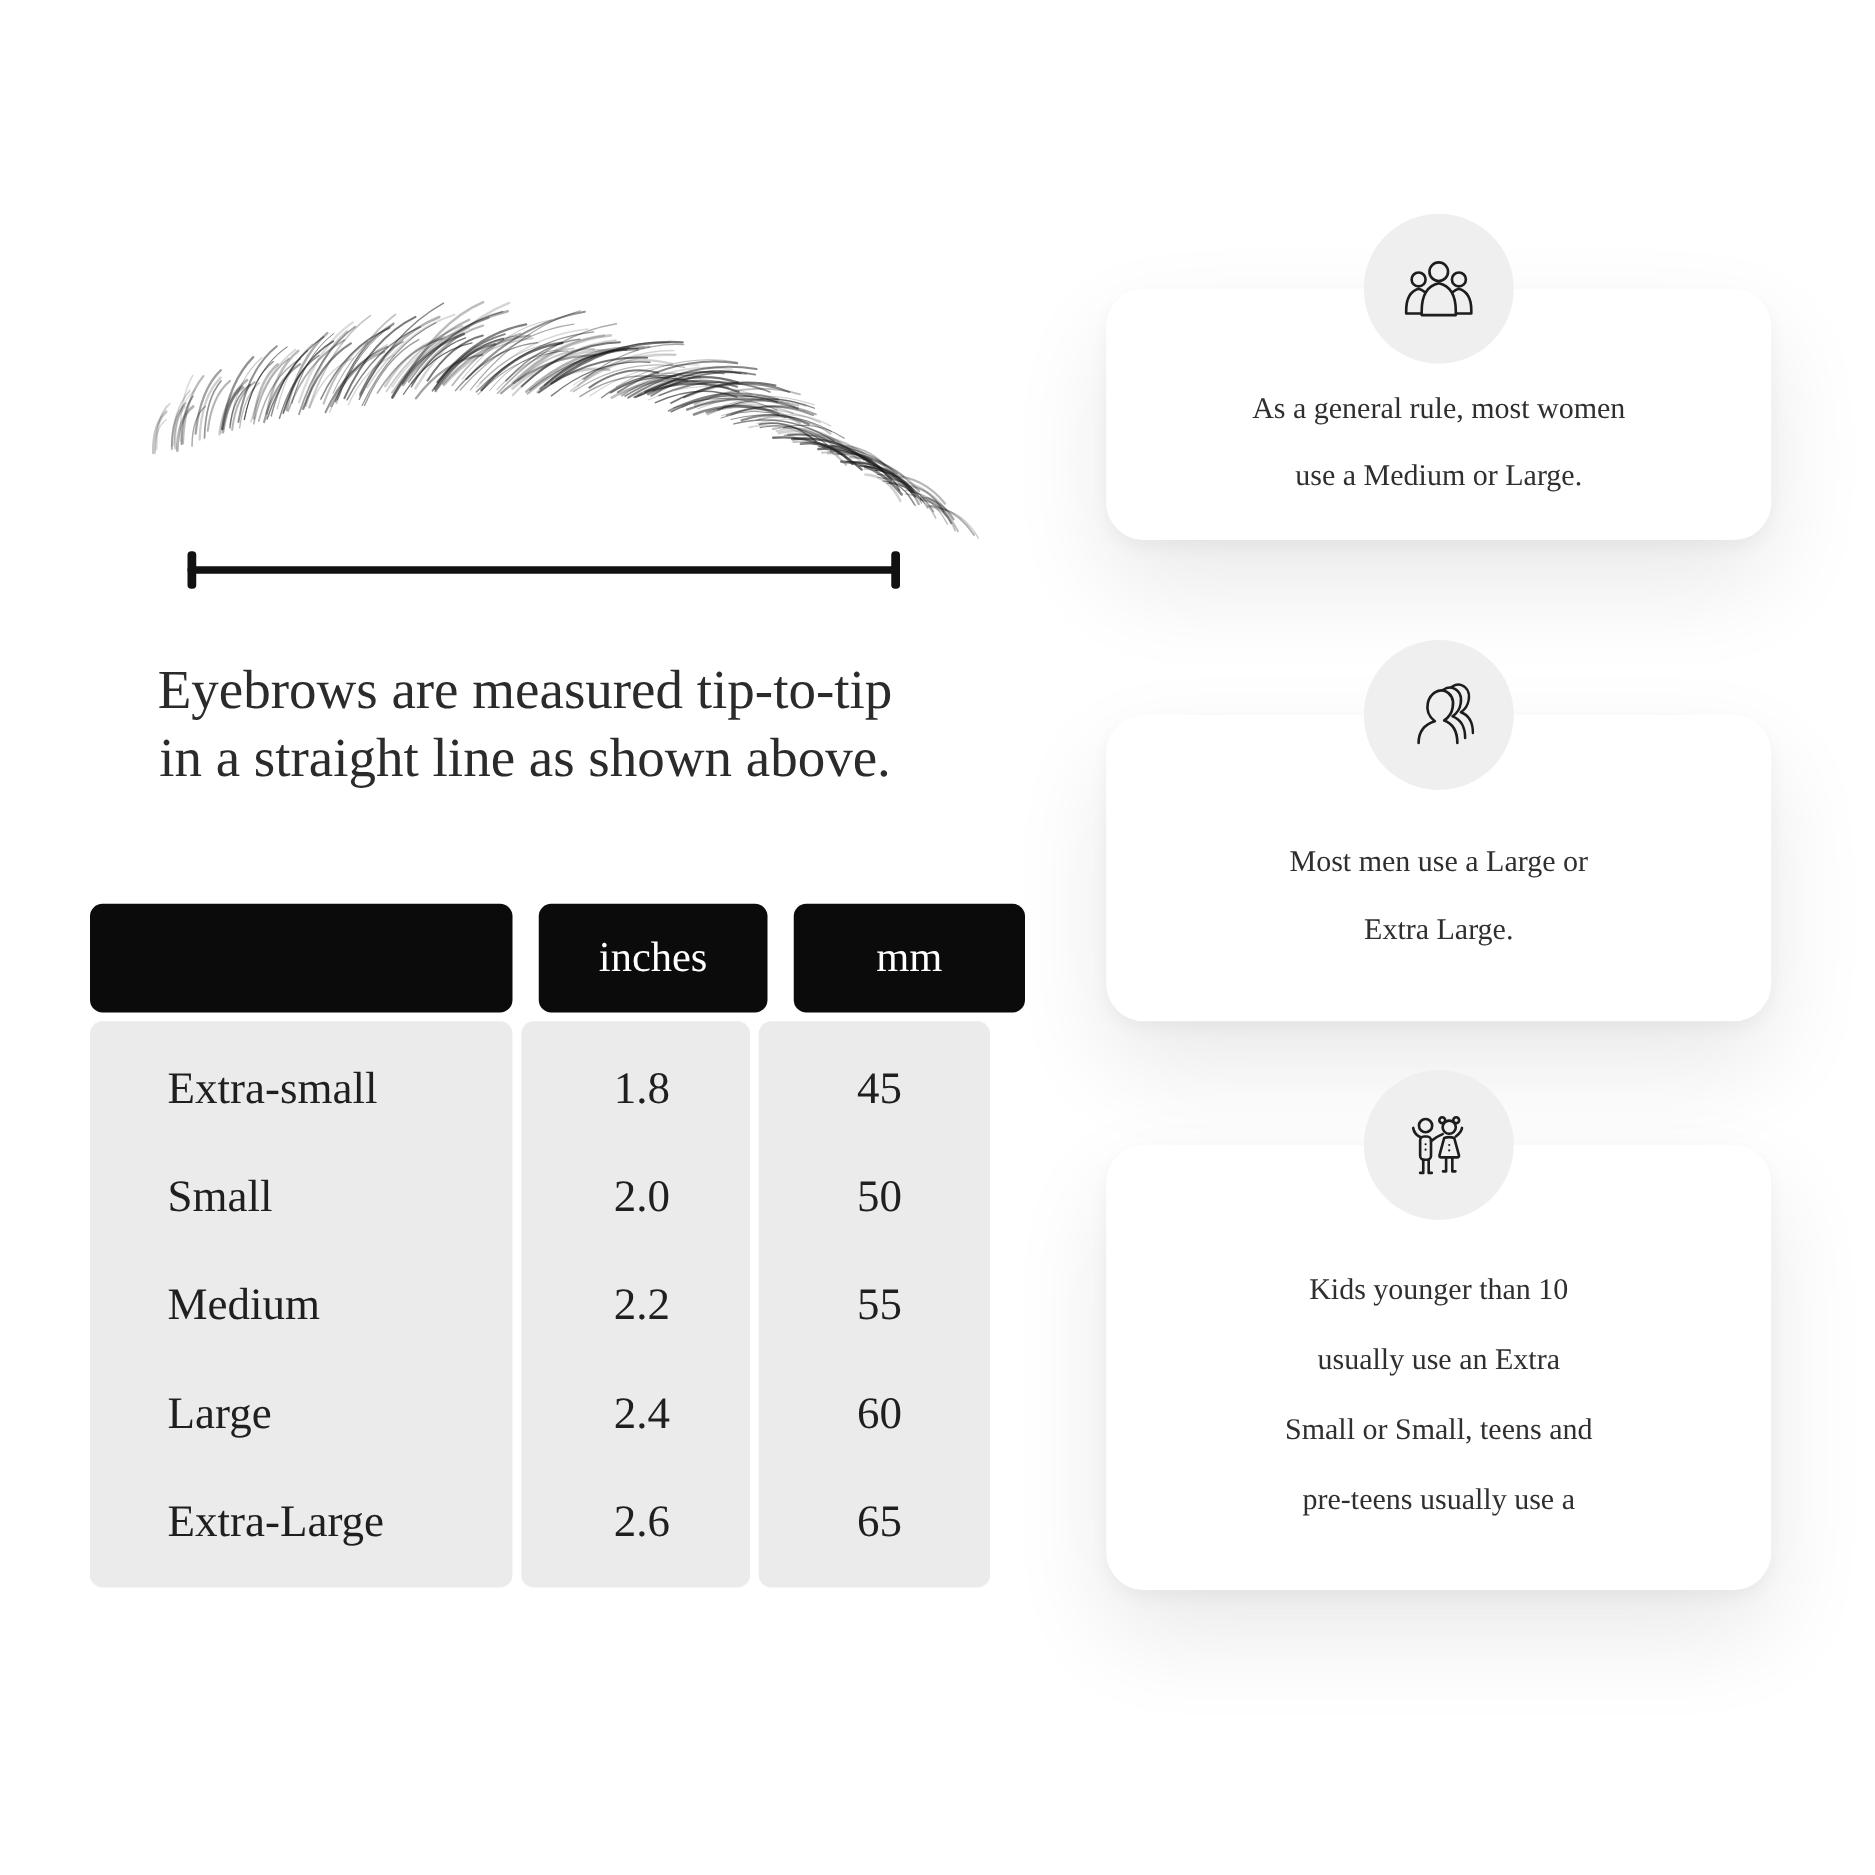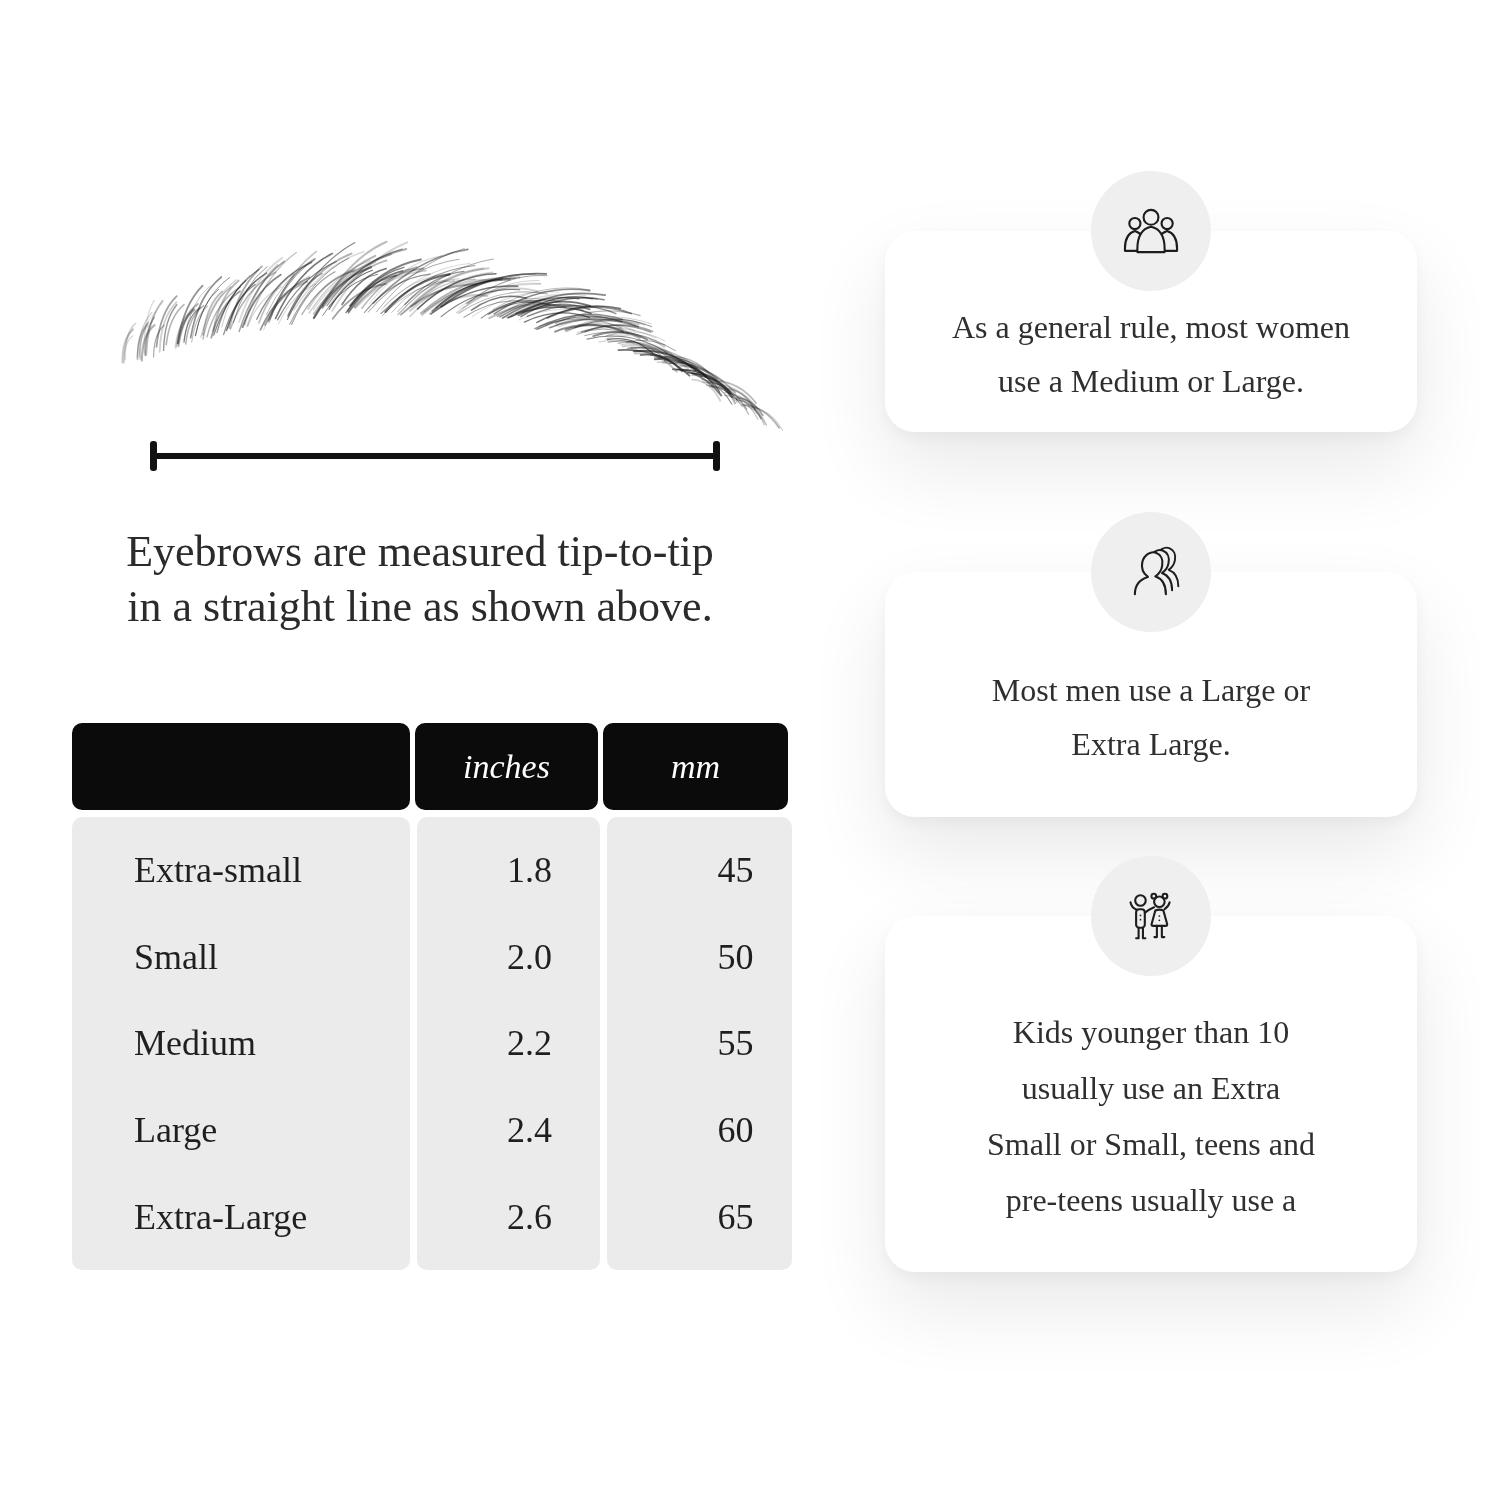--- a/index.html
+++ b/index.html
@@ -13,52 +13,52 @@
   .measure-line .bar{position:absolute;left:0;right:0;top:12px;height:6px;background:#111;border-radius:3px;}
   .measure-line .cap{position:absolute;top:0;width:7px;height:30px;background:#111;border-radius:3px;}
   .measure-line .cap.left{left:0;}
   .measure-line .cap.right{right:0;}
   .caption{
     position:absolute;left:95px;top:524px;width:650px;text-align:center;
     font-size:44px;line-height:55px;color:#2b2b2b;
   }
   
   .size-table{position:absolute;left:72px;top:723px;width:720px;}
-  .tbl-grid{display:grid;grid-template-columns:338px 183px 185px;column-gap:5px;font-style:italic;}
+  .tbl-grid{display:grid;grid-template-columns:338px 183px 185px;column-gap:21px;}
   .hdr-cell{
     height:87px;background:#0b0b0b;border-radius:10px;color:#ffffff;
     display:flex;align-items:center;justify-content:center;font-size:34px;
   }
   .tbl-body{position:relative;margin-top:7px;height:453px;}
   .body-col{position:absolute;top:0;bottom:0;background:#ebebeb;border-radius:10px;}
   .body-col.c1{left:0;width:338px;}
   .body-col.c2{left:345px;width:183px;}
   .body-col.c3{left:535px;width:185px;}
   .body-rows{position:absolute;inset:0;display:grid;grid-template-rows:repeat(5,1fr);padding:10px 0;}
-  .body-row{display:grid;grid-template-columns:338px 183px 185px;column-gap:22px;align-items:center;}
+  .body-row{display:grid;grid-template-columns:338px 183px 185px;column-gap:6px;align-items:center;}
   .cell-label{padding-left:62px;font-size:36px;color:#1f1f1f;}
   .cell-num{text-align:center;font-size:36px;color:#1f1f1f;margin-left:12px;}
   
   .card{
     position:absolute;left:885px;width:532px;background:#ffffff;border-radius:30px;
     box-shadow:0 6px 14px rgba(0,0,0,.04), 0 35px 80px rgba(0,0,0,.09);
   }
   .card1{top:231px;height:201px;}
   .card2{top:572px;height:245px;}
   .card3{top:916px;height:356px;}
   .icon-circle{
     position:absolute;left:50%;top:0;transform:translate(-50%,-50%);
     width:120px;height:120px;border-radius:50%;background:#f0efef;
     display:flex;align-items:center;justify-content:center;
   }
   .icon-circle svg{width:62px;height:62px;}
   .card-text{
     position:absolute;left:20px;right:20px;top:52px;bottom:8px;
     display:flex;flex-direction:column;justify-content:center;
-    text-align:center;font-size:32px;line-height:54px;color:#2f2f2f;
+    text-align:center;font-size:24px;line-height:54px;color:#2f2f2f;
   }
   .card3 .card-text{line-height:56px;}
   .ico{stroke:#1d1d1d;fill:none;stroke-width:3.4;stroke-linecap:round;stroke-linejoin:round;}
   .ico-fill{fill:#f0efef;stroke:none;}
 </style>
 </head>
 <body>
 
 <div class="canvas">
 

